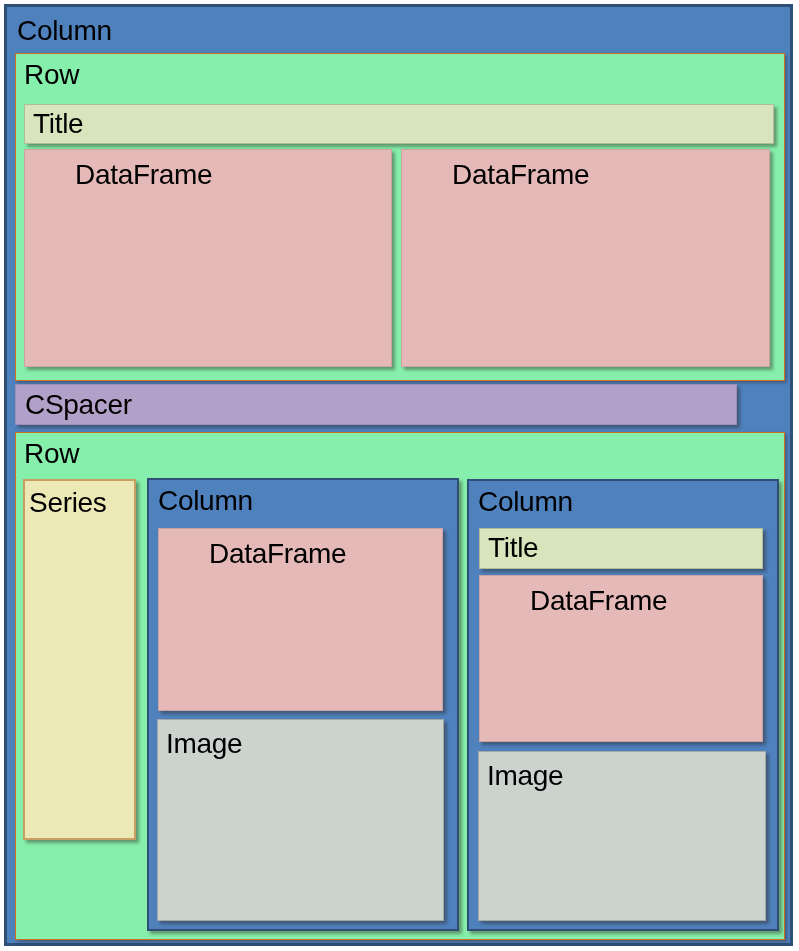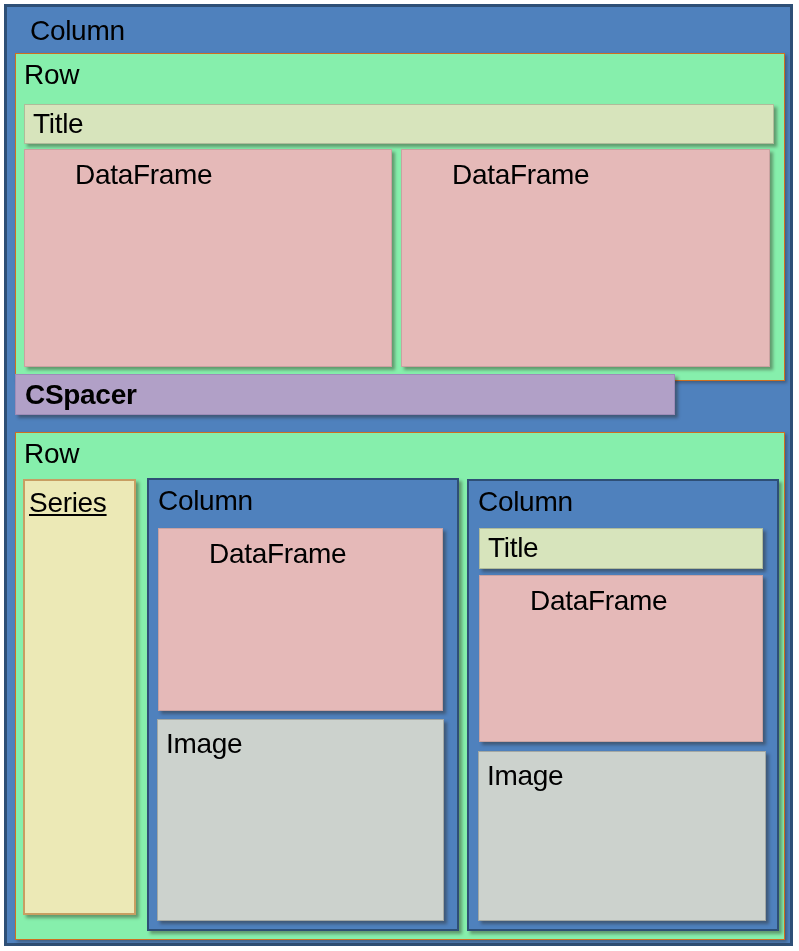--- a/index.html
+++ b/index.html
@@ -32,28 +32,28 @@
   .blue   { background: #4f81bd; border: 2px solid #2e4f76; }
   .orange { background: #86efac; border: 1px solid #cf6f20; box-shadow: 2px 2px 3px rgba(40,30,20,0.35); }
   .green  { background: #d7e4bc; border: 1px solid rgba(0,0,0,0.18); box-shadow: 3px 3px 3px rgba(40,30,20,0.40); }
   .pink   { background: #e5b9b8; border: 1px solid rgba(0,0,0,0.12); box-shadow: 3px 3px 3px rgba(40,30,20,0.40); }
   .purple { background: #b1a0c7; border: 1px solid #9d8cb8; box-shadow: 3px 3px 3px rgba(40,30,20,0.40); }
   .yellow { background: #ece9b6; border: 2px solid #c89e62; box-shadow: 3px 3px 3px rgba(40,30,20,0.40); }
   .gray   { background: #ccd2cd; border: 1px solid rgba(0,0,0,0.20); box-shadow: 3px 3px 3px rgba(40,30,20,0.40); }
   .inner-blue { box-shadow: 3px 3px 3px rgba(40,30,20,0.40); }
 
   
-  .outer    { left: 4px;   top: 4px;   width: 789px; height: 942px; border-width: 3px; padding-left: 13px; }
+  .outer    { left: 4px;   top: 4px;   width: 789px; height: 942px; border-width: 3px; }
   .row1     { left: 8px;   top: 46px;  width: 770px; height: 328px; }
   .title1   { left: 8px;   top: 50px;  width: 750px; height: 40px; }
   .df1a     { left: 8px;   top: 95px;  width: 368px; height: 218px; }
   .df1b     { left: 385px; top: 95px;  width: 369px; height: 218px; }
-  .cspacer  { left: 8px;   top: 367px; width: 660px; height: 41px; font-weight: bold; }
+  .cspacer  { left: 8px;   top: 377px; width: 722px; height: 41px; }
   .row2     { left: 8px;   top: 425px; width: 770px; height: 508px; }
-  .series   { left: 7px;   top: 46px;  width: 113px; height: 436px; text-decoration: underline; }
+  .series   { left: 7px;   top: 46px;  width: 113px; height: 361px; }
   .colmid   { left: 131px; top: 45px;  width: 312px; height: 453px; }
   .dfmid    { left: 9px;   top: 48px;  width: 285px; height: 183px; }
   .imgmid   { left: 8px;   top: 239px; width: 287px; height: 202px; }
   .colright { left: 451px; top: 46px;  width: 312px; height: 452px; }
   .title2   { left: 10px;  top: 47px;  width: 284px; height: 41px; }
   .dfright  { left: 10px;  top: 94px;  width: 284px; height: 167px; }
   .imgright { left: 9px;   top: 270px; width: 288px; height: 170px; }
 
   
   .outer > .label    { padding: 8px 0 0 10px; }

